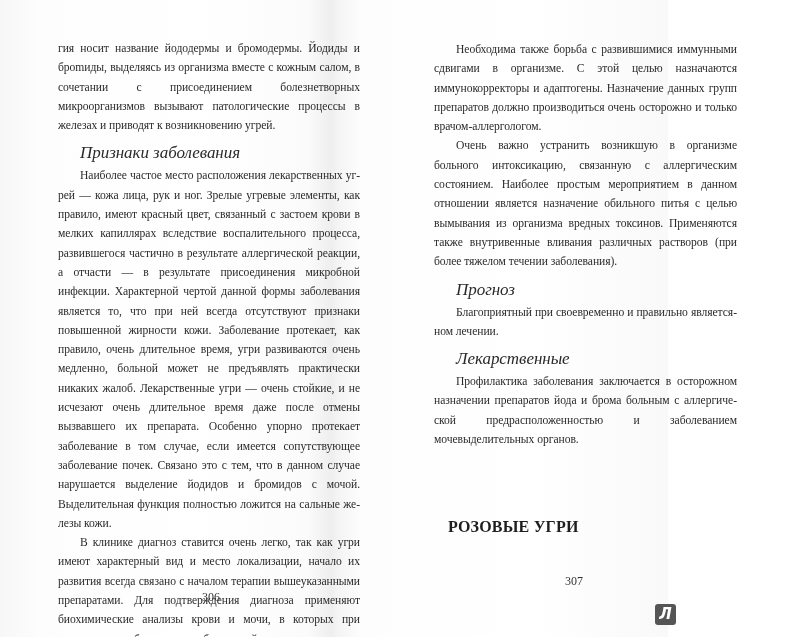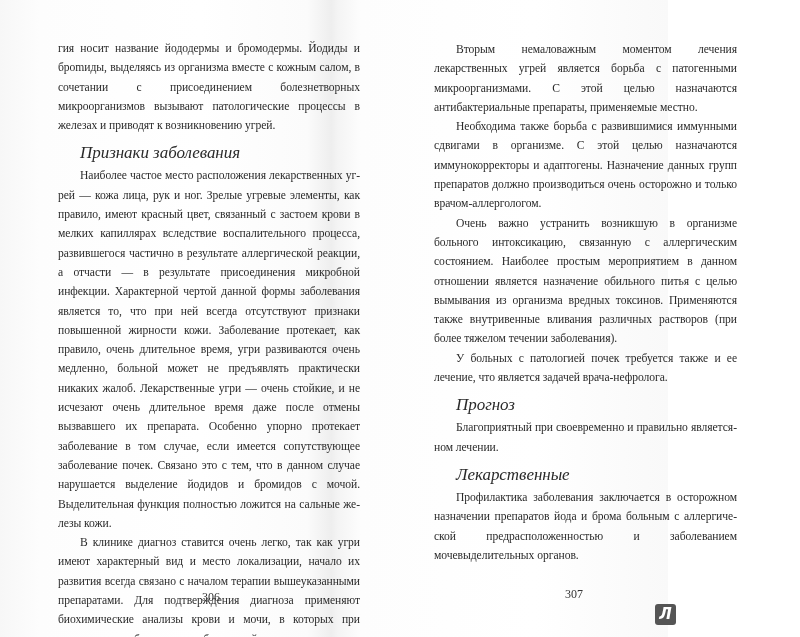--- a/index.html
+++ b/index.html
@@ -58,21 +58,21 @@
       letter-spacing: 0.2px;
       margin: 68px 0 36px 14px;
       color: #1e1e1e;
     }
     .page-number {
       position: absolute;
       font-size: 12px;
       color: #333;
     }
     .page.left .page-number { left: 202px; top: 590px; }
-    .page.right .page-number { left: 165px; top: 587px; }
+    .page.right .page-number { left: 165px; top: 574px; }
 
     .watermark {
       position: absolute;
       left: 655px;
       top: 604px;
       width: 21px;
       height: 21px;
       background: #555555;
       border-radius: 3px;
       color: #ffffff;
@@ -95,24 +95,22 @@
       <div class="subhead">Признаки заболевания</div>
       <p>Наиболее частое место расположения лекарственных уг­рей — кожа лица, рук и ног. Зрелые угревые элементы, как пра­вило, имеют красный цвет, связанный с застоем крови в мелких капиллярах вследствие воспалительного процесса, развивше­гося частично в результате аллергической реакции, а отчасти — в результате присоединения микробной инфекции. Харак­терной чертой данной формы заболевания является то, что при ней всегда отсутствуют признаки повышенной жирности кожи. Заболевание протекает, как правило, очень длительное время, угри развиваются очень медленно, больной может не предъявлять практически никаких жалоб. Лекарственные уг­ри — очень стойкие, и не исчезают очень длительное время даже после отмены вызвавшего их препарата. Особенно упор­но протекает заболевание в том случае, если имеется сопутст­вующее заболевание почек. Связано это с тем, что в данном случае нарушается выделение йодидов и бромидов с мочой. Выделительная функция полностью ложится на сальные же­лезы кожи.</p>
       <p>В клинике диагноз ставится очень легко, так как угри имеют характерный вид и место локализации, начало их развития всегда связано с началом терапии вышеуказанными препара­тами. Для подтверждения диагноза применяют биохимические анализы крови и мочи, в которых при исследовании обнару­живают бром или йод.</p>
 
     </div>
     <div class="page-number">306</div>
   </div>
 
   <div class="page right">
     <div class="text-block">
-      <p>Вторым немаловажным моментом лечения лекарственных угрей является борьба с патогенными микроорганизмами. С этой целью назначаются антибактериальные препараты, при­меняемые местно.</p>
       <p>Необходима также борьба с развившимися иммунными сдвигами в организме. С этой целью назначаются иммунокор­ректоры и адаптогены. Назначение данных групп препаратов должно производиться очень осторожно и только врачом-ал­лергологом.</p>
       <p>Очень важно устранить возникшую в организме больного интоксикацию, связанную с аллергическим состоянием. Наи­более простым мероприятием в данном отношении является назначение обильного питья с целью вымывания из организма вредных токсинов. Применяются также внутривенные влива­ния различных растворов (при более тяжелом течении заболе­вания).</p>
-      <p>У больных с патологией почек требуется также и ее лече­ние, что является задачей врача-нефролога.</p>
       <div class="subhead">Прогноз</div>
       <p>Благоприятный при своевременно и правильно является­ном лечении.</p>
       <div class="subhead">Лекарственные</div>
       <p>Профилактика заболевания заключается в осторожном назначении препаратов йода и брома больным с аллергиче­ской предрасположенностью и заболеванием мочевыделитель­ных органов.</p>
       <div class="chapter-title">РОЗОВЫЕ УГРИ</div>
 
     </div>
     <div class="page-number">307</div>
   </div>
 

